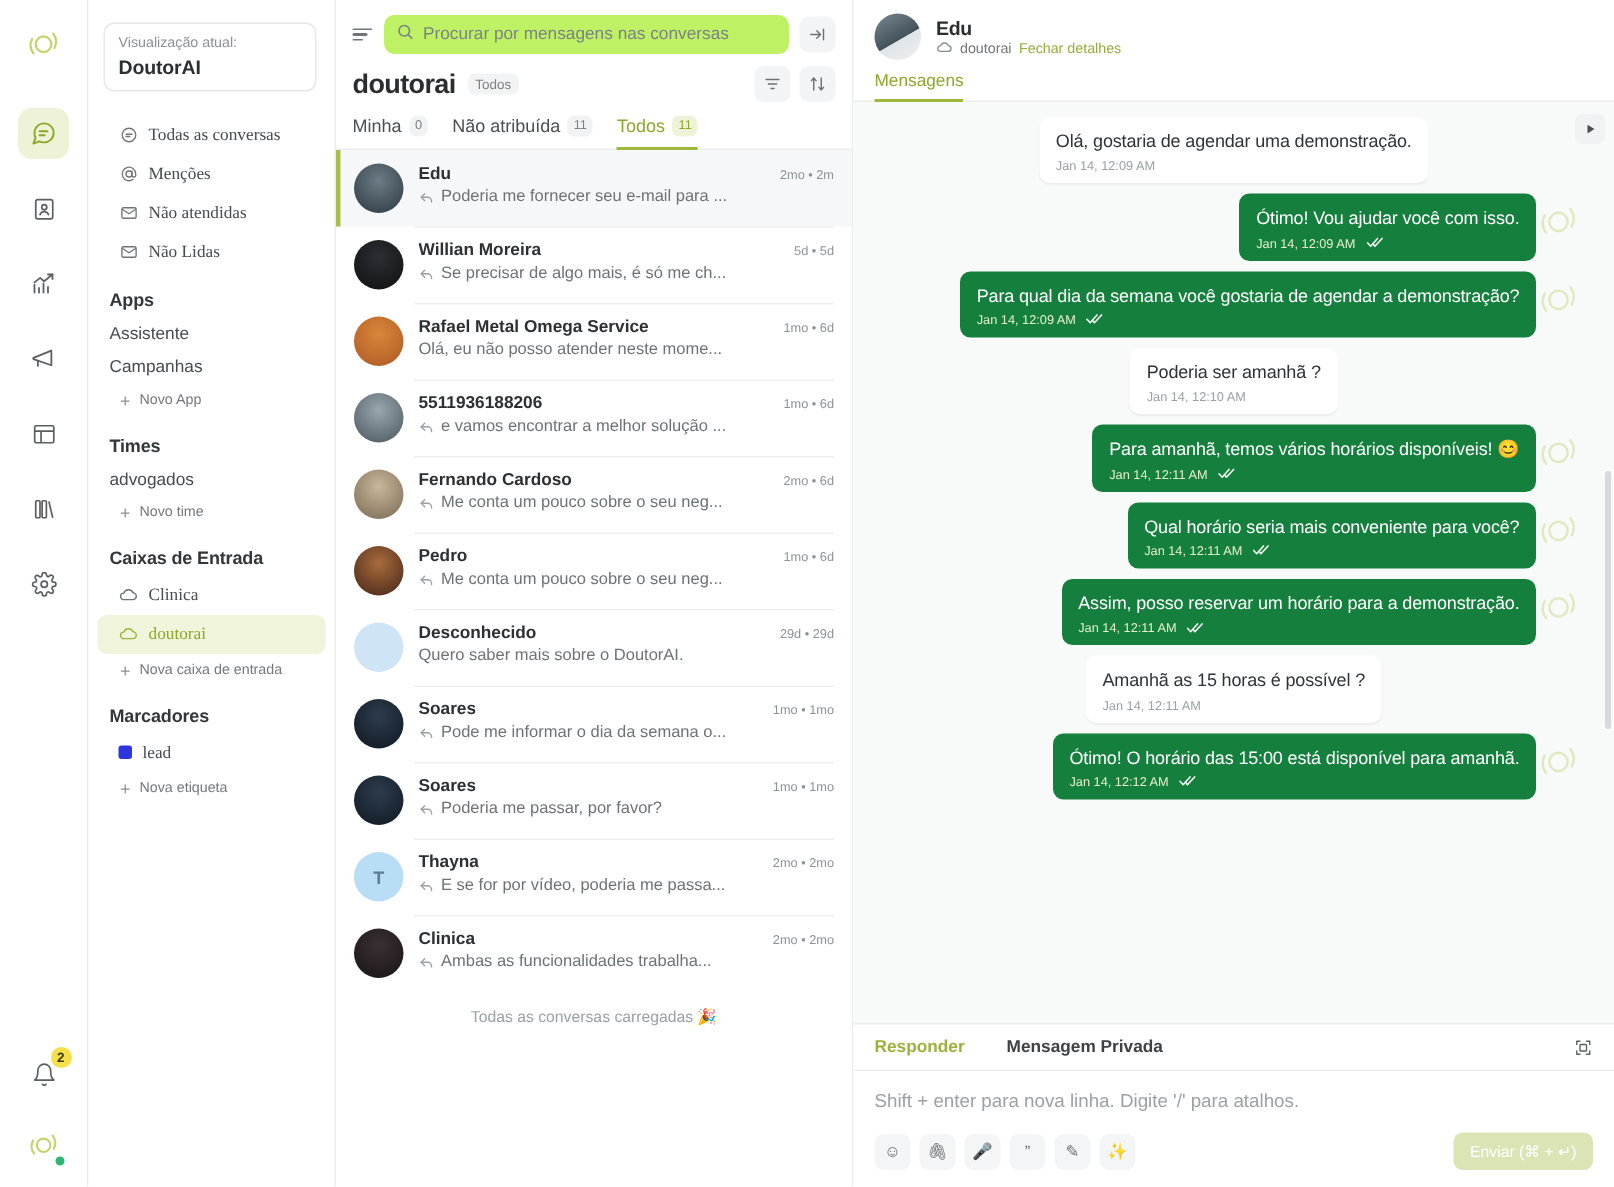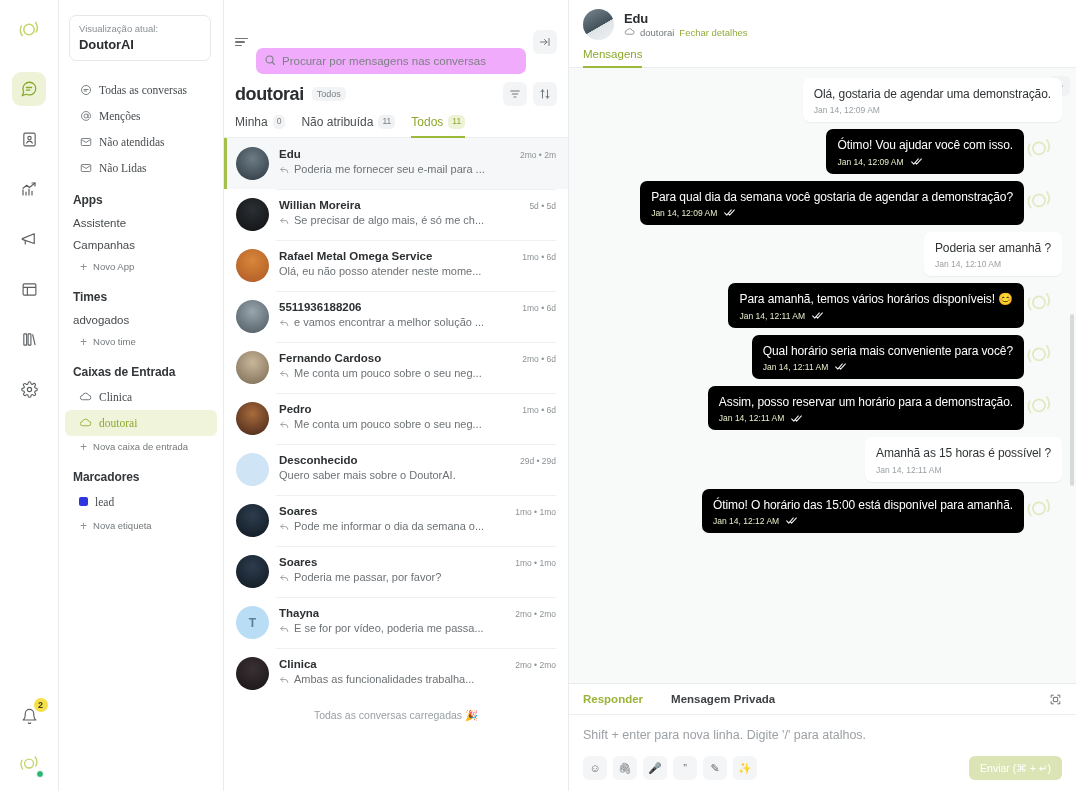--- a/index.html
+++ b/index.html
@@ -68,22 +68,22 @@
   
   .list {
     width: 345px; height: 791px; background: #fff; border-right: 1px solid #e9ebec;
     flex-shrink: 0; display: flex; flex-direction: column; position: relative;
   }
   .list-search-row { display:flex; align-items:center; gap: 7px; padding: 10px 11px 4px 11px; }
   .hamb { width: 14px; display:flex; flex-direction:column; gap:2.5px; cursor:pointer; }
   .hamb i { display:block; height:1.3px; background:#70757a; border-radius:1px; }
   .hamb i:nth-child(1){width:13px;} .hamb i:nth-child(2){width:10px;} .hamb i:nth-child(3){width:7px;}
   .search-wrap {
-    flex: 1; display:flex; align-items:center; gap: 6px; background:#f0abfc;
-    border-radius: 7px; padding: 5px 8px; height: 26px; margin-top: 38px;
+    flex: 1; display:flex; align-items:center; gap: 6px; background:#bef264;
+    border-radius: 7px; padding: 5px 8px; height: 26px;
   }
   .search-wrap input {
     border: none; background: transparent; outline: none; font-size: 11.5px;
     color: #3e4244; width: 100%; font-family: "Liberation Sans", sans-serif;
   }
   .search-wrap input::placeholder { color: #7d8184; }
   .sq-btn { width: 24px; height: 24px; border-radius: 6px; background:#f3f4f5; display:flex;
     align-items:center; justify-content:center; cursor:pointer; color:#6c7074; flex-shrink:0; }
 
   .list-title-row { display:flex; align-items:center; padding: 4px 11px 2px 11px; gap: 8px; }
@@ -126,24 +126,24 @@
   .chat-sub { display:flex; align-items:center; gap: 5px; margin-top: 1px; font-size: 9.5px; color:#71767a; }
   .chat-sub .lnk { color: #93ad3c; cursor:pointer; }
   .chat-tabs { padding: 7px 14px 0 14px; border-bottom: 1px solid #ebedee; display:flex; gap: 18px; }
   .chat-tab { font-size: 11.5px; color:#4a4e51; padding-bottom: 6px; border-bottom: 2px solid transparent;
     position: relative; top:1px; cursor:pointer; }
   .chat-tab.active { color:#8ba82c; border-bottom-color:#9cb93c; }
 
   .msgs { flex:1; overflow:hidden; background:#f8f9f9; padding: 10px 14px 6px 14px; position:relative; }
   .row { display:flex; margin-bottom: 7px; position:relative; }
   .row.out { justify-content:flex-end; padding-right: 38px; }
-  .row.in { justify-content:flex-end; }
+  .row.in { justify-content:center; }
   .bub { max-width: 440px; border-radius: 7px; padding: 8px 11px 7px 11px; position:relative; }
   .bub.in { background:#fff; color:#303335; box-shadow: 0 1px 1px rgba(0,0,0,.05); }
-  .bub.out { background:#000000; color:#fff; }
+  .bub.out { background:#15803d; color:#fff; }
   .bub .t { font-size: 12px; line-height: 1.36; letter-spacing: -.1px; }
   .bub .meta { display:flex; align-items:center; gap: 7px; margin-top: 3px; }
   .bub.in .meta { font-size: 8.5px; color:#9aa0a4; }
   .bub.out .meta { font-size: 8.5px; color:#e6efc9; }
   .tick { display:flex; color:#fff; opacity:.95; }
   .watermark { position:absolute; right: 6px; top: 50%; transform: translateY(-50%); opacity:.55; }
   .expand-btn { position:absolute; right: 6px; top: 8px; width:20px; height:20px; border-radius:5px;
     background:#f1f2f3; display:flex; align-items:center; justify-content:center; cursor:pointer; color:#4a4e51; }
 
   

